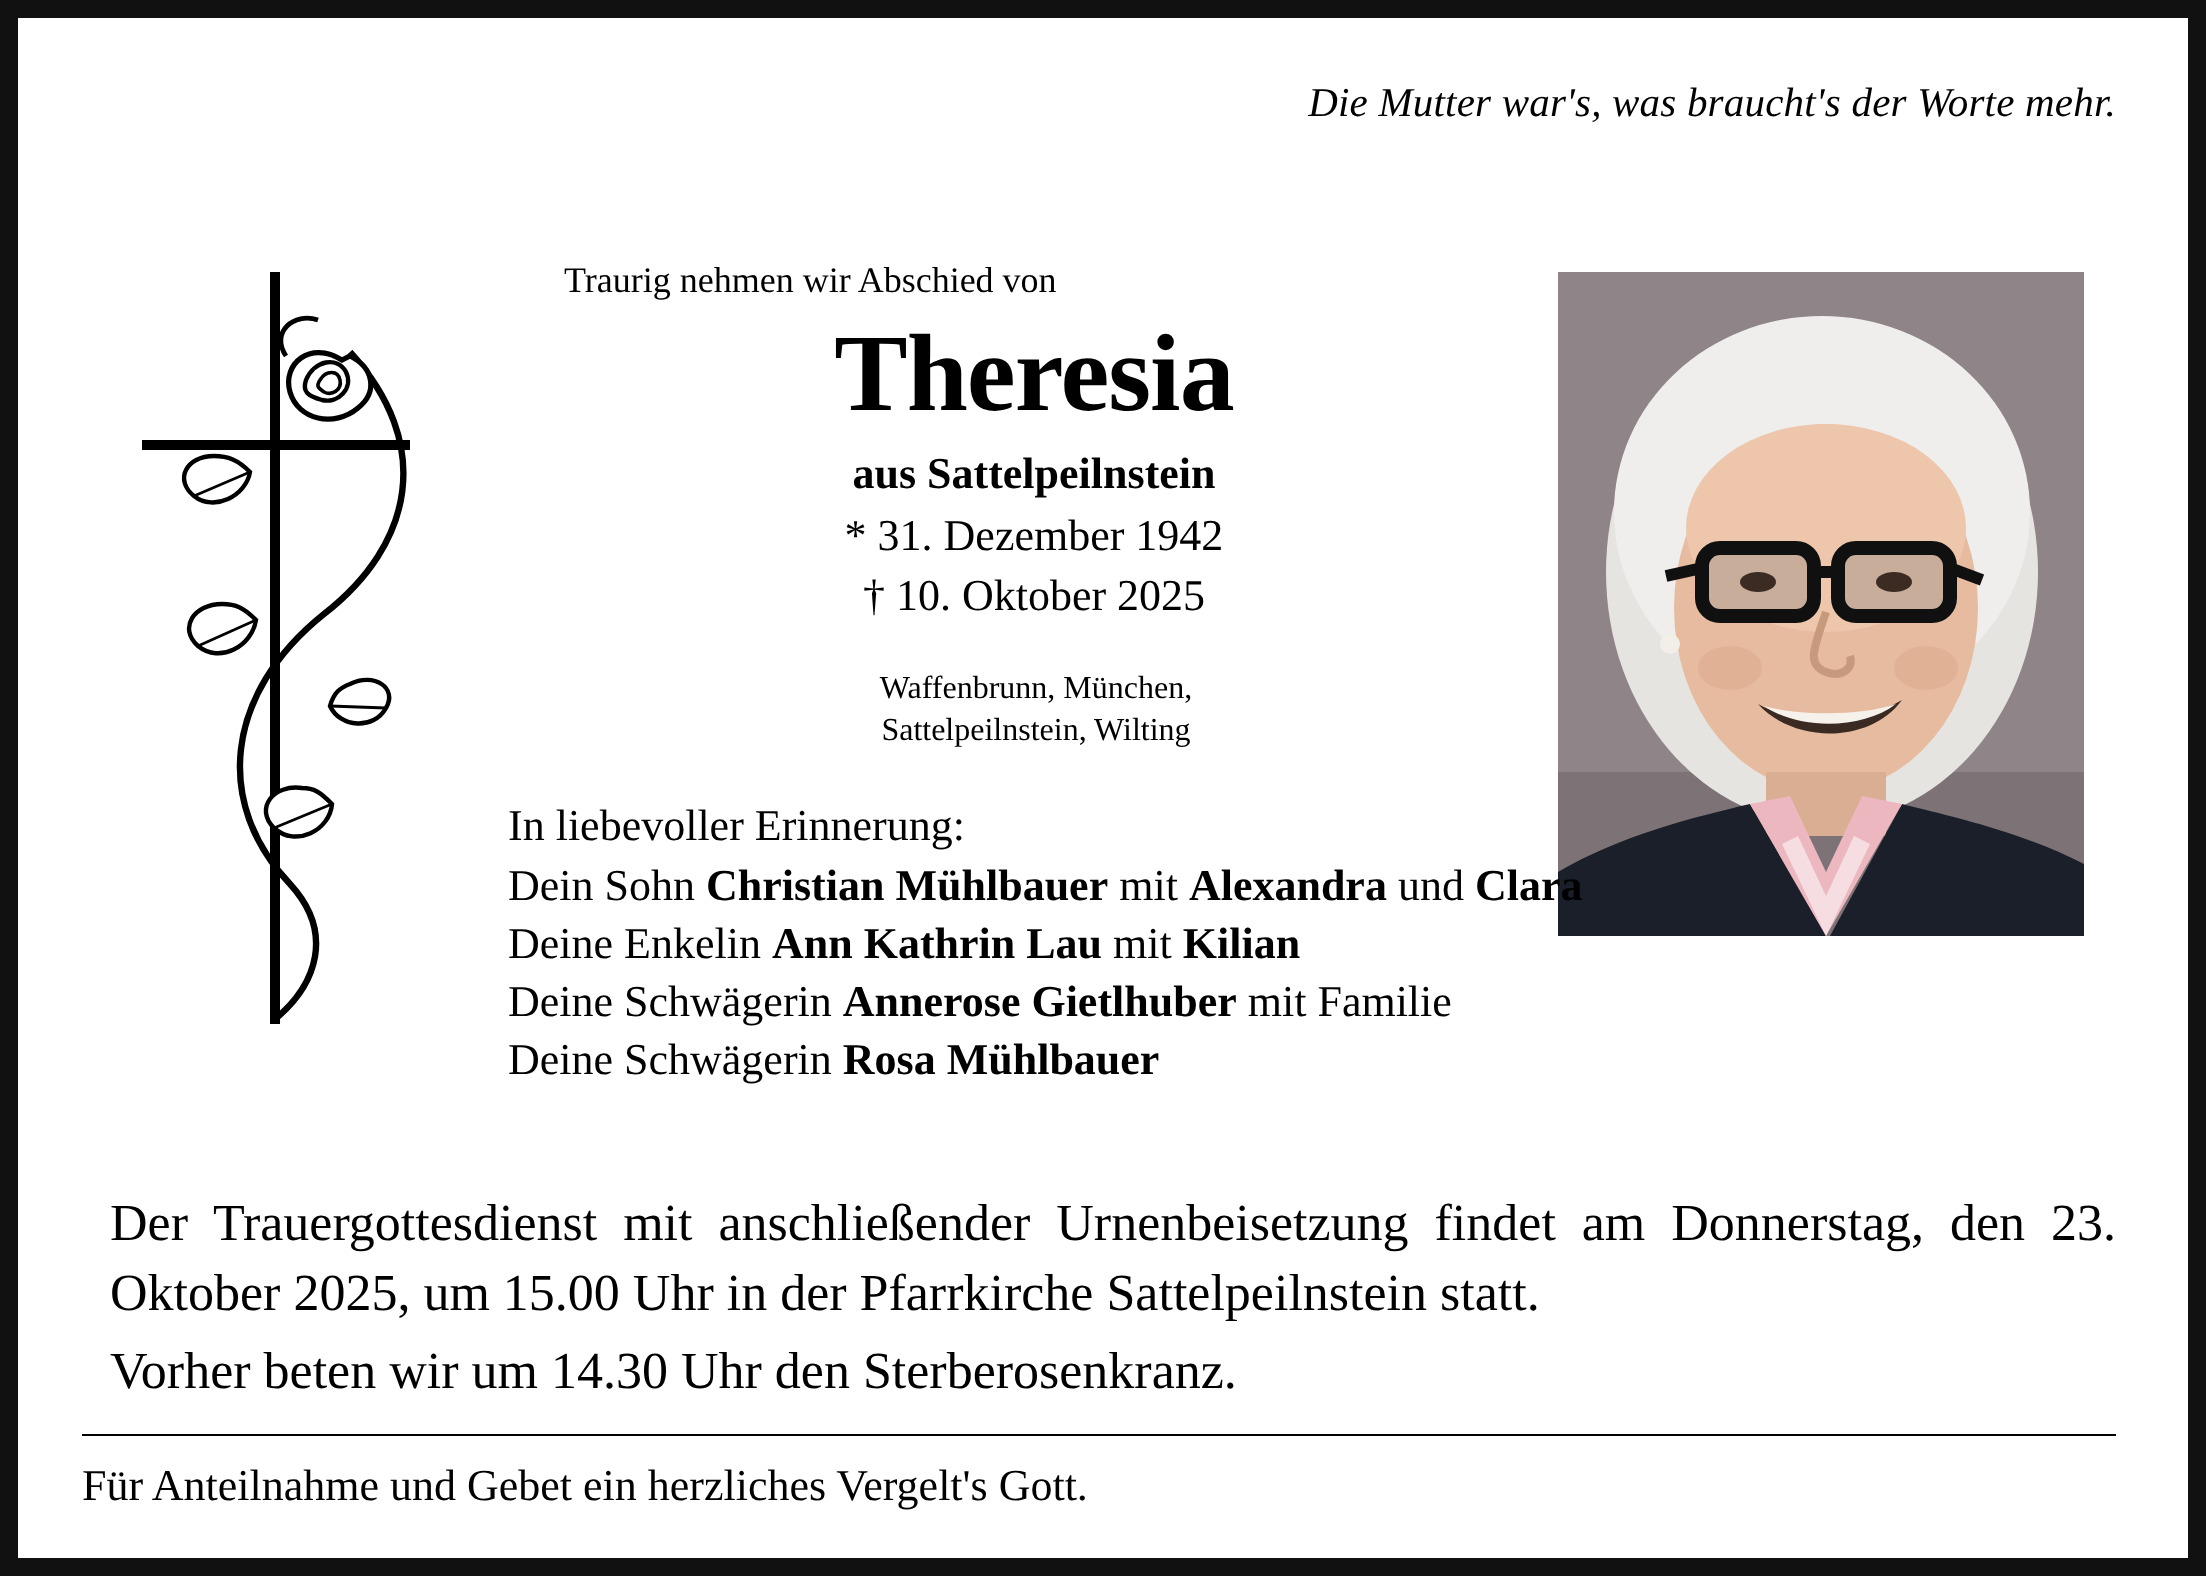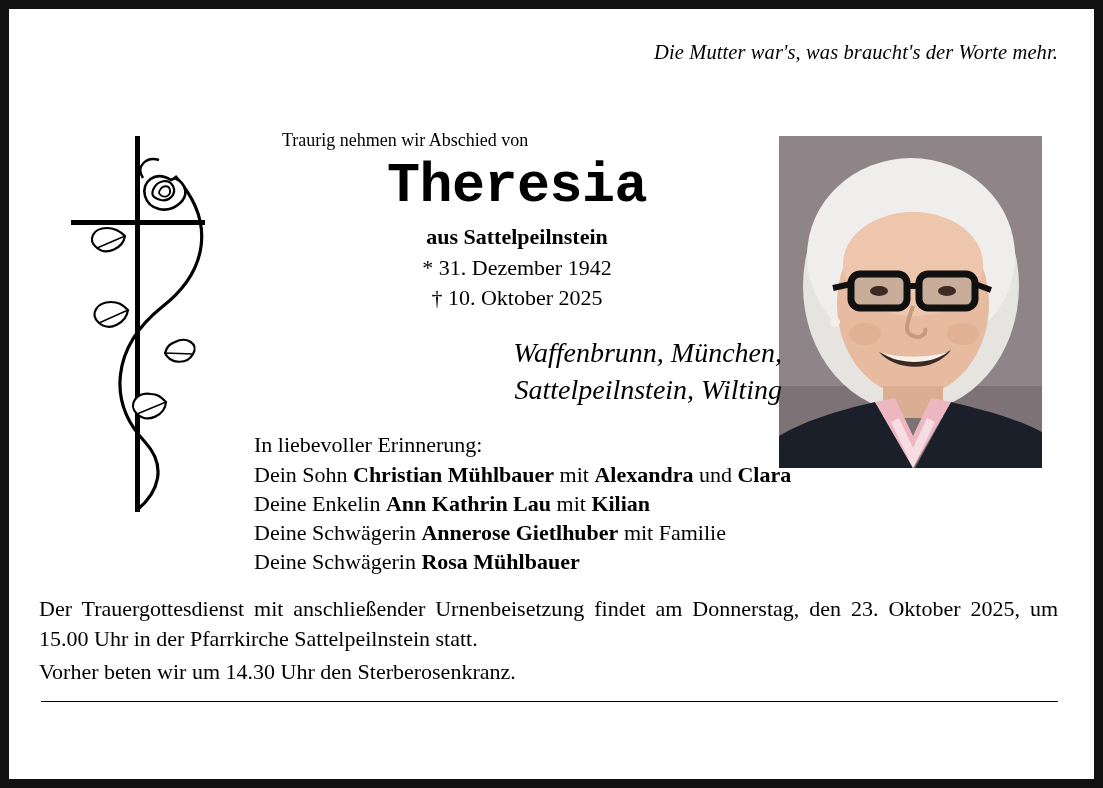--- a/index.html
+++ b/index.html
@@ -69,56 +69,54 @@
     text-align: left;
     margin: 0 0 6px 30px;
   }
   .name {
     text-align: center;
     font-weight: bold;
     font-size: 55px;
     line-height: 1.08;
     letter-spacing: -0.5px;
     margin: 2px 0 2px 0;
-    font-family: Liberation Mono, monospace;
   }
   .from {
     text-align: center;
     font-weight: bold;
     font-size: 22px;
     margin-top: 8px;
   }
   .dates {
     text-align: center;
     font-size: 22px;
     line-height: 1.33;
     margin-top: 3px;
   }
   .places {
-    font-size: 28px;
+    font-size: 16px;
     line-height: 1.33;
     margin: 22px 0 0 2px;
-    text-align: right;
-    font-style: italic;
+    text-align: center;
   }
   .memory {
     font-size: 22px;
     line-height: 1.33;
     margin: 22px 0 0 2px;
     text-align: left;
   }
   .memory .ln { white-space: nowrap; }
   .memory b { font-weight: bold; text-align: right; }
 
   .service {
-    font-size: 22px;
+    font-size: 26px;
     line-height: 1.35;
     text-align: justify;
     text-justify: inter-word;
-    margin: 4px 6px 0 0;
+    margin: 4px 6px 0 16px;
   }
   .rule {
     border: none;
     border-top: 1px solid #000;
     margin: 14px 6px 0 2px;
   }
   .thanks {
     font-size: 22px;
     margin: 12px 0 0 2px;
   }
@@ -231,14 +229,15 @@
         </div>
       </div>
     </div>
   </div>
 
   <div class="service">Der Trauergottesdienst mit anschließender Urnenbeisetzung findet am Donnerstag, den 23. Oktober 2025, um 15.00 Uhr in der Pfarrkirche Sattelpeilnstein statt.</div>
   <div class="service last">Vorher beten wir um 14.30 Uhr den Sterberosenkranz.</div>
 
   <hr class="rule">
 
+  <div class="thanks">Für Anteilnahme und Gebet ein herzliches Vergelt's Gott.</div>
 
 </div>
 
 </body></html>

